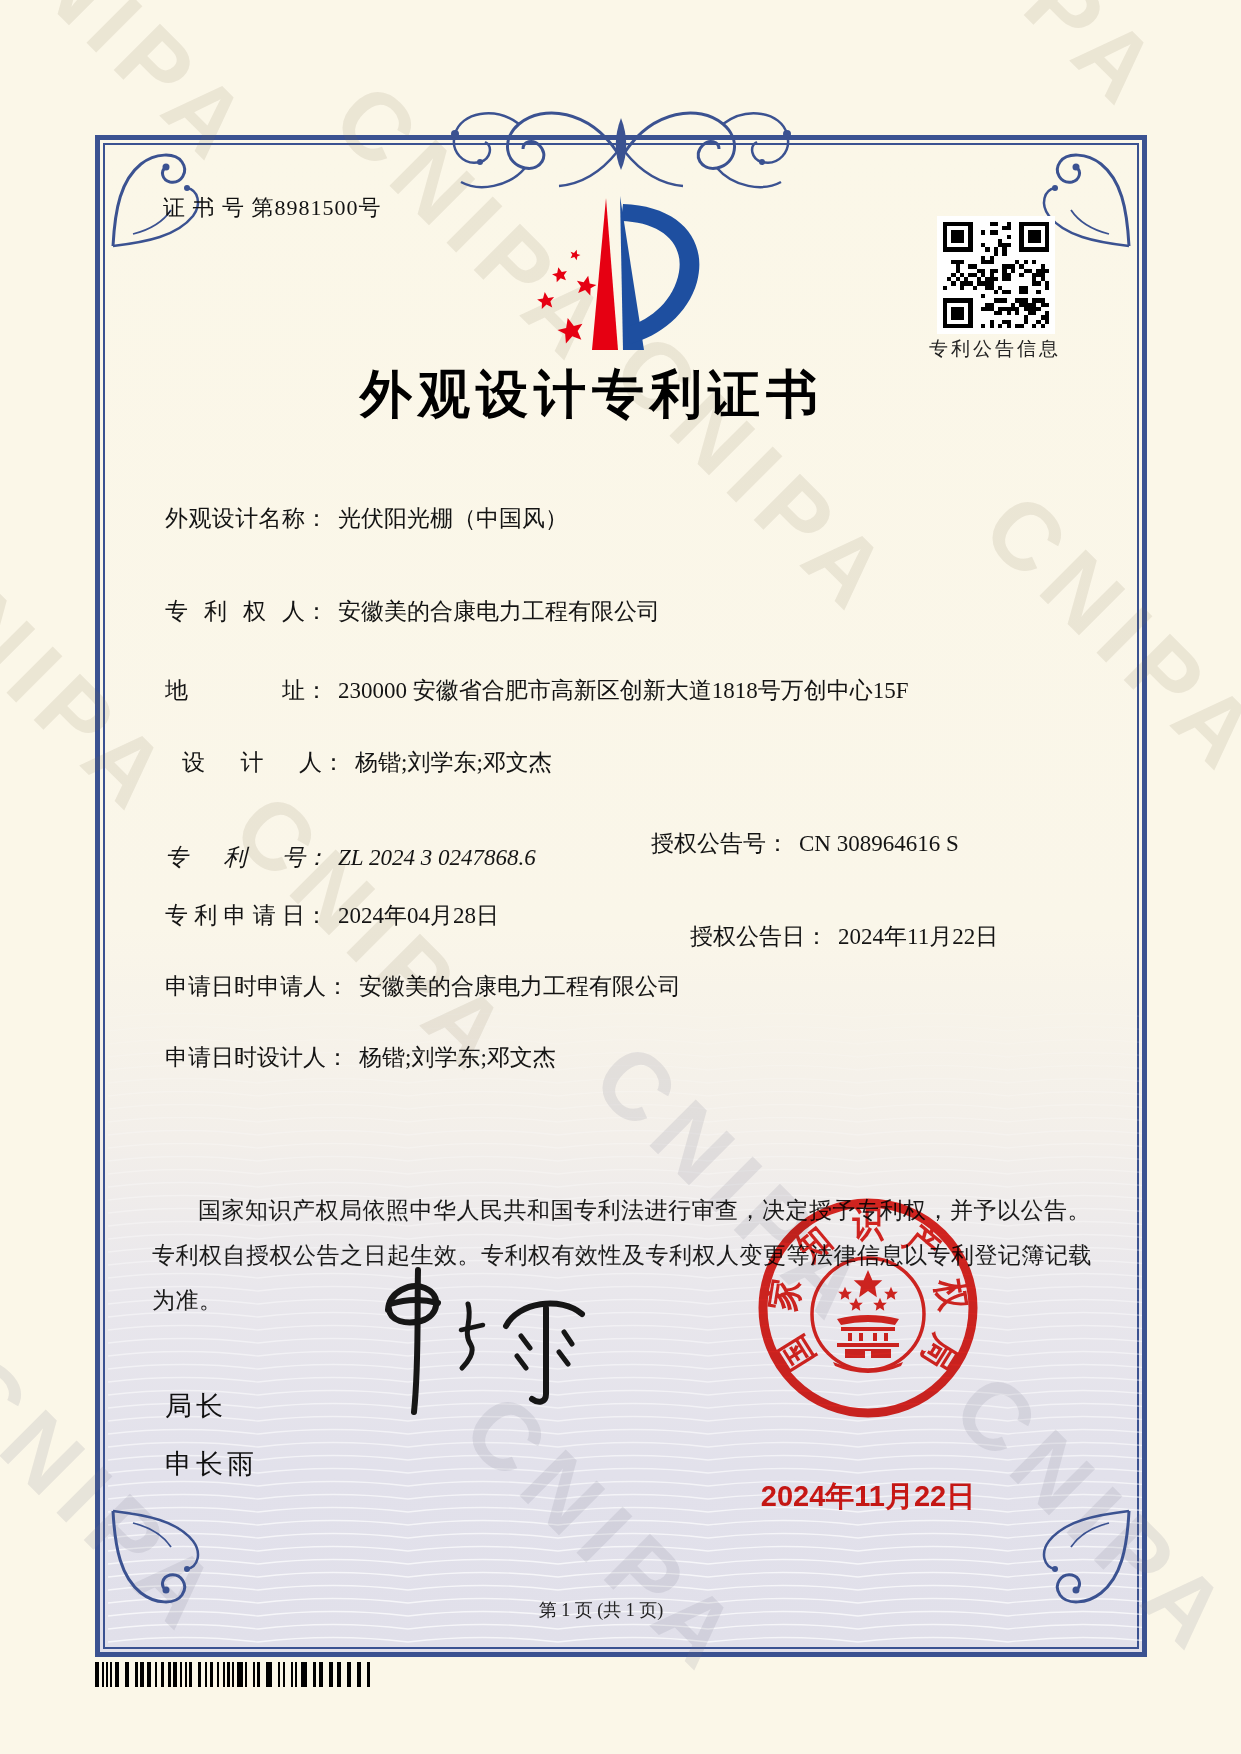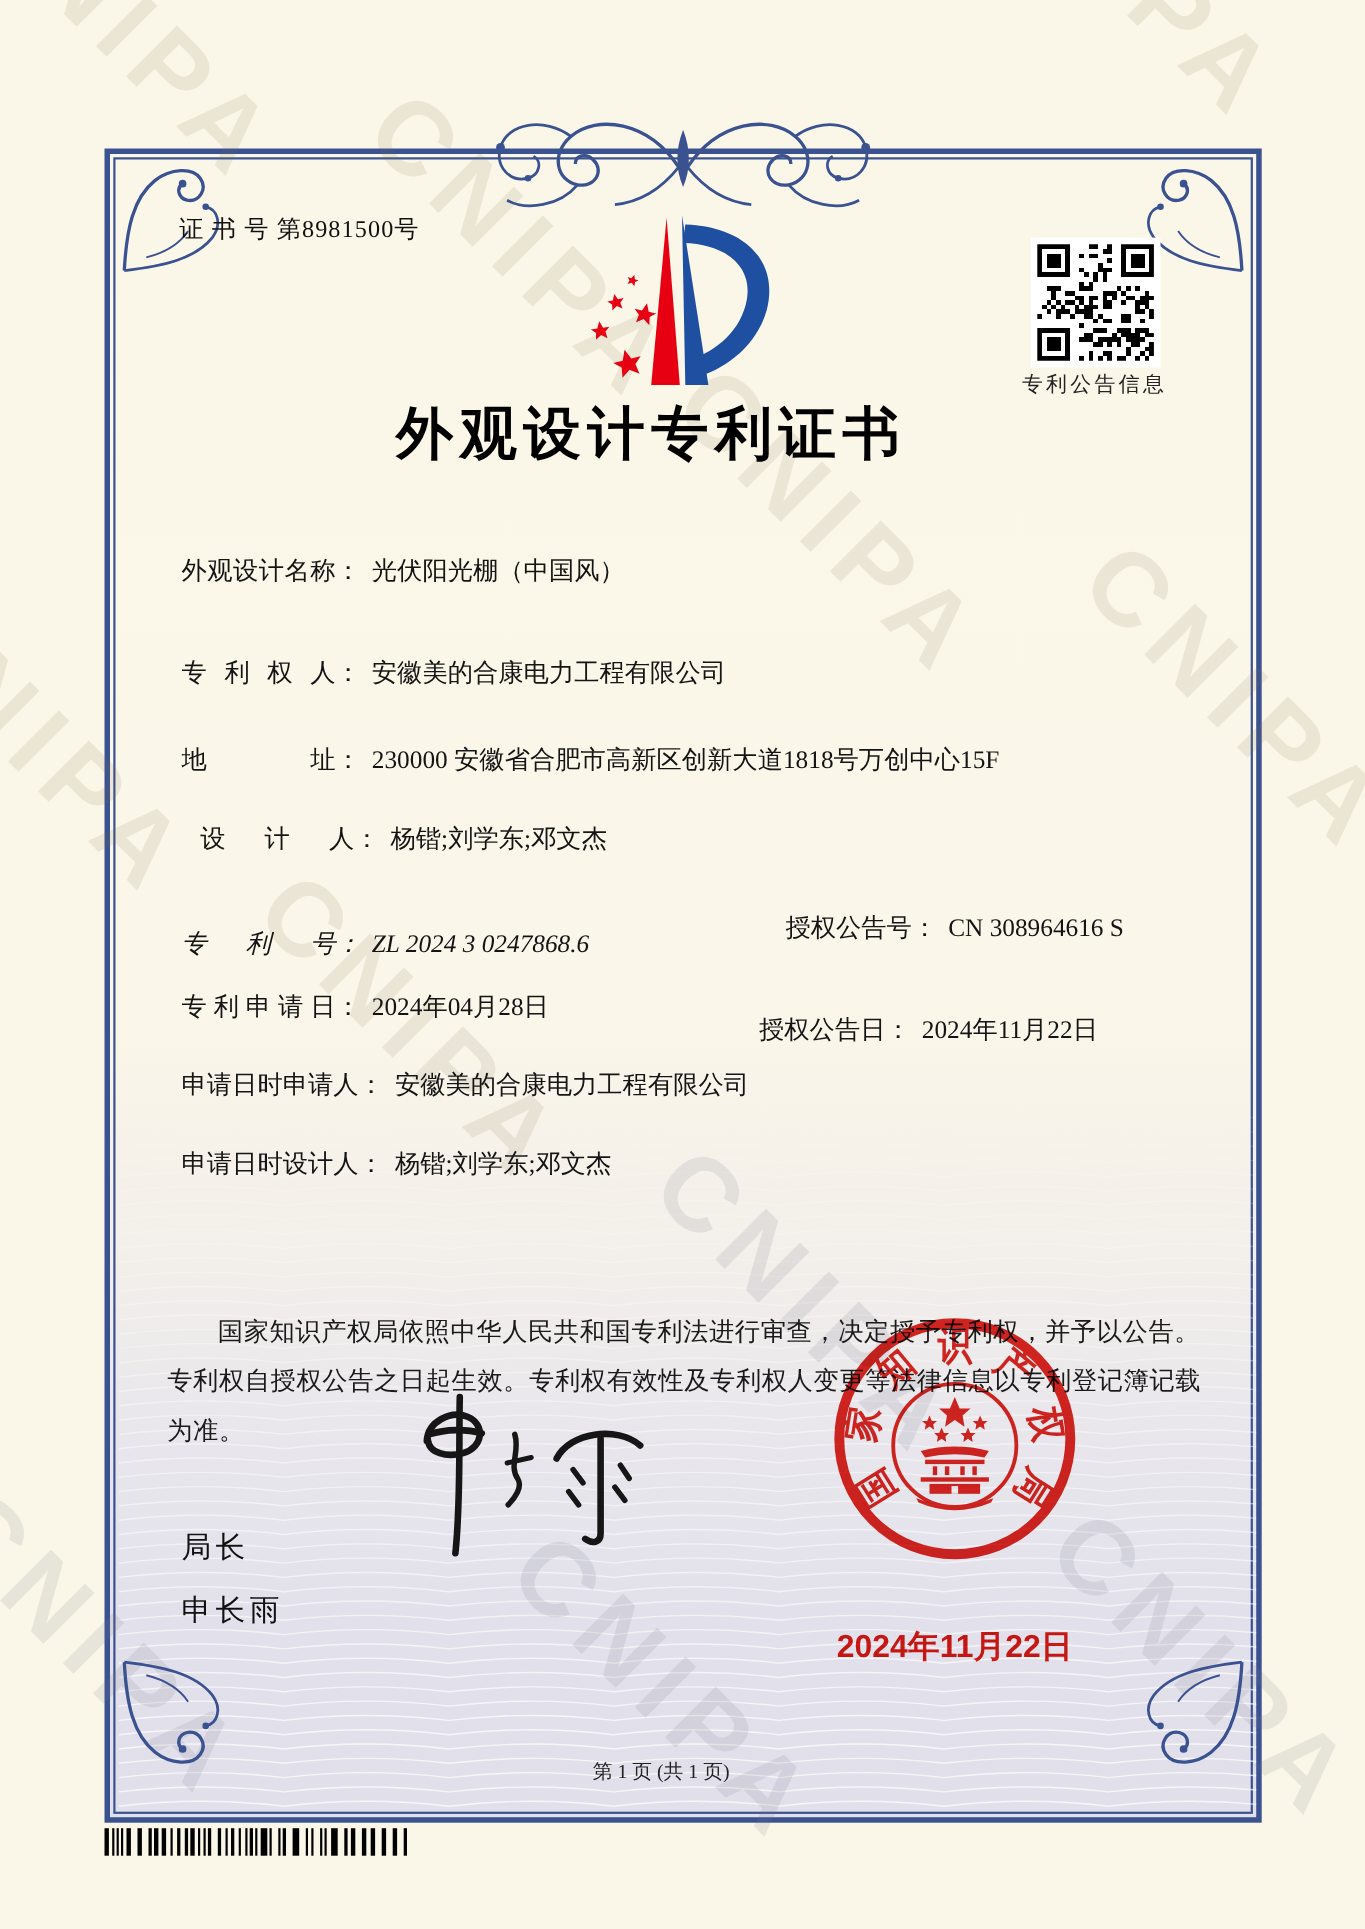--- a/index.html
+++ b/index.html
@@ -41,21 +41,21 @@
          font-size:52px;font-weight:bold;letter-spacing:6px;color:#000;}
 
   .row{position:absolute;z-index:3;font-size:23px;white-space:nowrap;color:#141414;}
   .jlabel{display:inline-block;width:140px;text-align:justify;text-align-last:justify;}
   .colon{margin-right:10px;}
   .r0{left:165px;top:503px;}
   .r1{left:165px;top:596px;}
   .r2{left:165px;top:675px;}
   .r3{left:165px;top:747px;margin-left:17px;}
   .r4{left:165px;top:842px;font-style:italic;}
-  .r5{left:714px;top:828px;}
+  .r5{left:651px;top:828px;}
   .r6{left:165px;top:900px;}
   .r7{left:690px;top:921px;}
   .r8{left:165px;top:971px;}
   .r9{left:165px;top:1042px;}
 
   .statement{position:absolute;left:152px;top:1188px;width:948px;z-index:3;
              font-size:23px;letter-spacing:0.5px;line-height:45px;color:#1a1a1a;}
   .statement .ln1{text-indent:2em;}
 
   .signer{position:absolute;left:165px;z-index:4;font-family:"Liberation Sans","DejaVu Sans",sans-serif;

